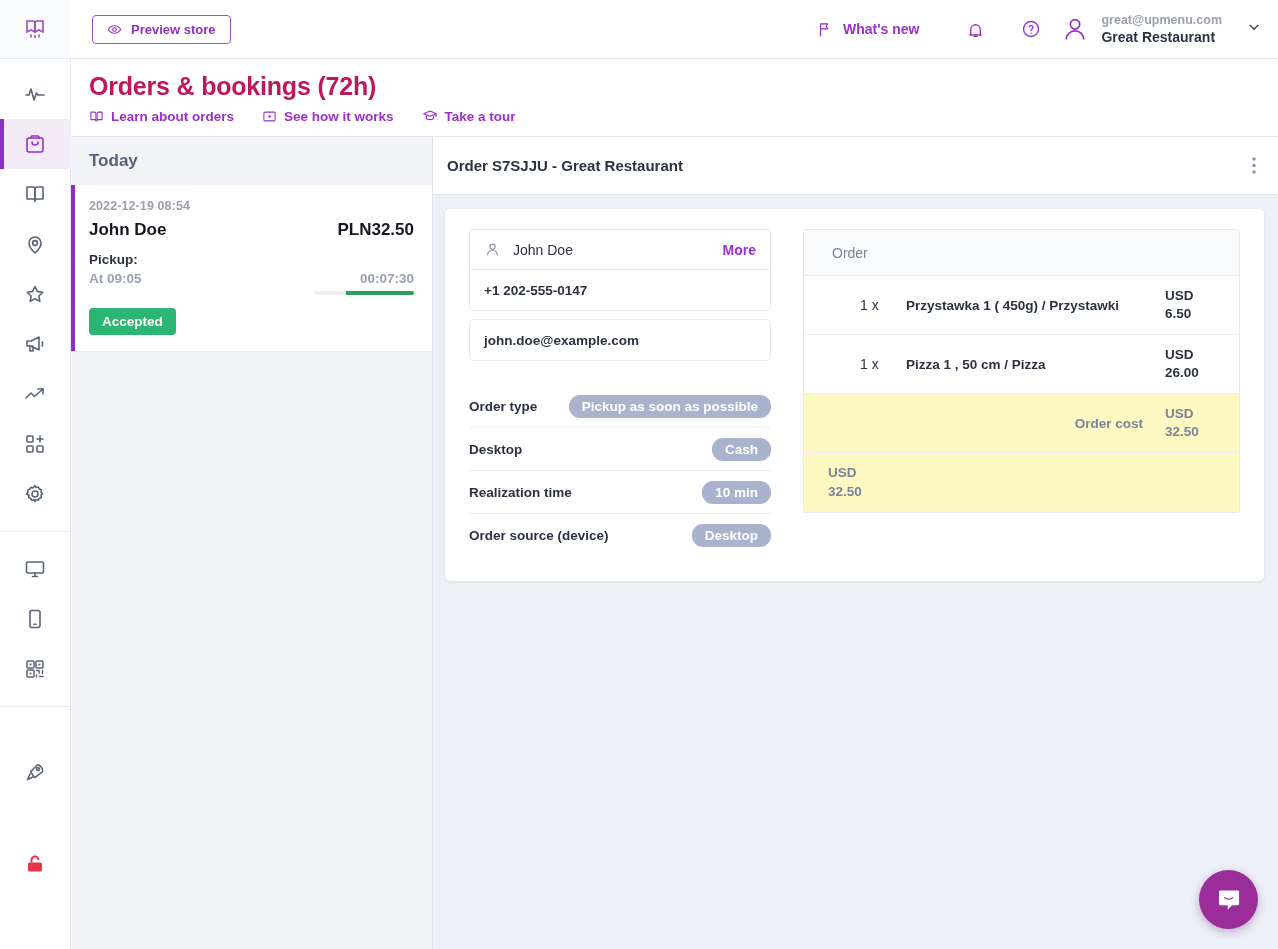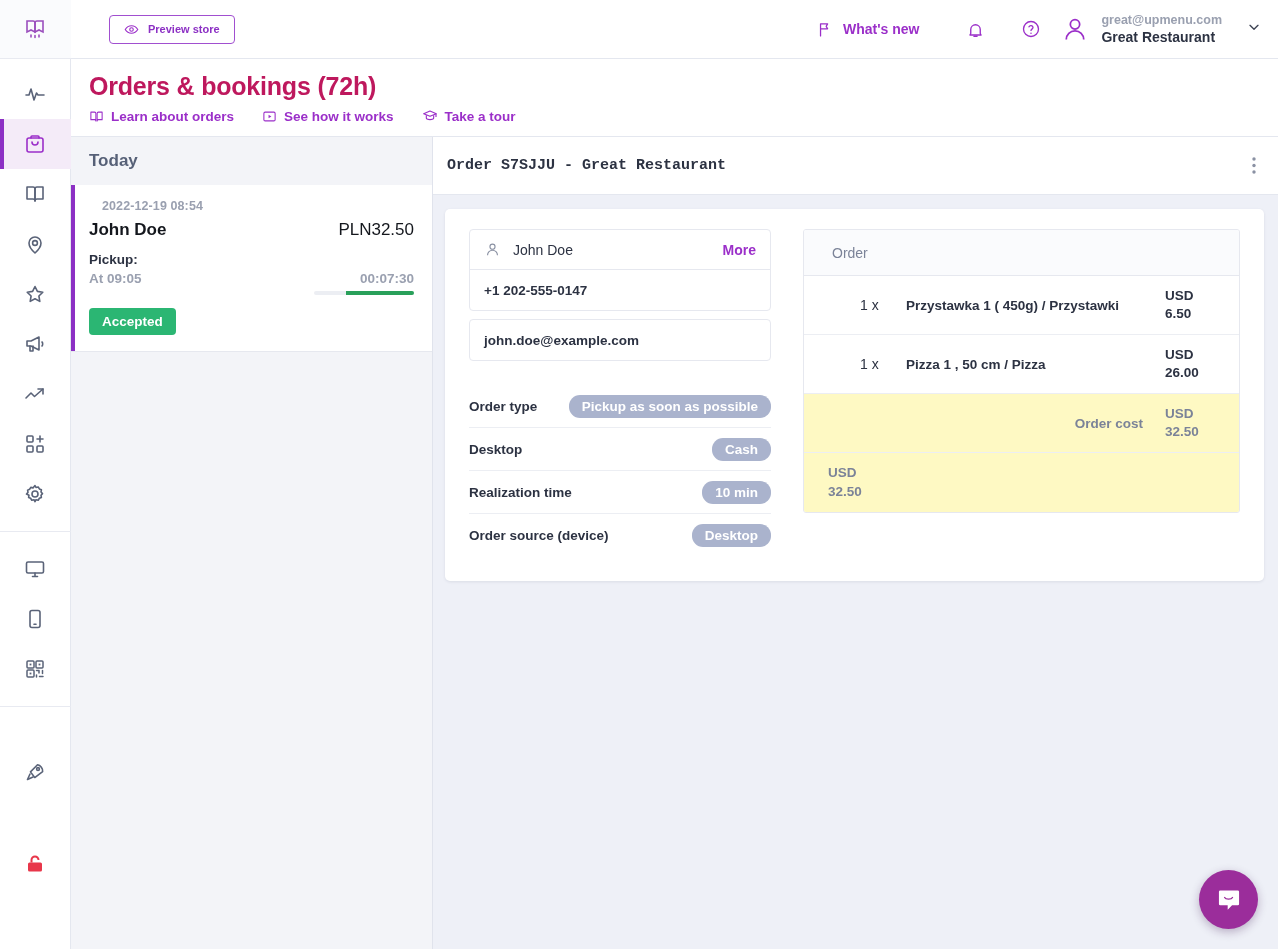--- a/index.html
+++ b/index.html
@@ -33,26 +33,26 @@
   .rail-sep { width: 71px; height: 1px; background: #e8eaf1; margin: 12px 0; }
   .rail-icon { width: 24px; height: 24px; display:block; }
 
   
   #topbar {
     position: absolute; left: 71px; top: 0; width: 1207px; height: 59px;
     background: #ffffff; border-bottom: 1px solid #e4e7ef;
     display: flex; align-items: center;
   }
   #preview-store {
-    margin-left: 38px;
+    margin-left: 21px;
     display: inline-flex; align-items: center; gap: 9px;
     height: 29px; padding: 0 14px;
     border: 1px solid #a14fd0; border-radius: 4px;
     background: #fff; color: #8c30c4;
-    font-size: 11px; font-weight: bold; cursor: pointer; white-space: nowrap;
+    font-size: 13px; font-weight: bold; cursor: pointer; white-space: nowrap;
   }
   .topbar-right {
     margin-left: auto; display: flex; align-items: center; height: 59px;
   }
   #whats-new {
     display: inline-flex; align-items: center; gap: 9px;
     color: #9b2fc9; font-size: 14px; font-weight: bold; cursor: pointer; white-space: nowrap;
   }
   .tb-icon-btn {
     width: 44px; height: 44px; display: flex; align-items: center; justify-content: center;
@@ -99,24 +99,24 @@
     height: 48px; display: flex; align-items: center; padding-left: 18px;
     font-size: 17px; font-weight: bold; color: #566077;
   }
   .order-card {
     position: relative; background: #ffffff; padding: 14px 18px 16px 18px;
     border-bottom: 1px solid #e6e8ef; cursor: pointer;
   }
   .order-card.selected::before {
     content: ""; position: absolute; left: 0; top: 0; bottom: 0; width: 4px; background: #8c30c4;
   }
-  .oc-date { font-size: 12.5px; font-weight: bold; color: #9aa0b0; letter-spacing: 0.1px; margin-left: 13px; }
+  .oc-date { font-size: 12.5px; font-weight: bold; color: #9aa0b0; letter-spacing: 0.1px; }
   .oc-row { display: flex; align-items: baseline; justify-content: space-between; margin-top: 7px; }
   .oc-name { font-size: 17px; font-weight: bold; color: #14171d; }
-  .oc-price { font-size: 17px; font-weight: normal; color: #14171d; margin-left: 25px; }
+  .oc-price { font-size: 17px; font-weight: bold; color: #14171d; margin-left: 25px; }
   .oc-type { font-size: 13.5px; font-weight: bold; color: #2c3242; margin-top: 12px; }
   .oc-row2 { display: flex; align-items: center; justify-content: space-between; margin-top: 4px; }
   .oc-at { font-size: 13.5px; font-weight: bold; color: #9aa0b0; }
   .oc-timer { font-size: 13.5px; font-weight: bold; color: #9aa0b0; }
   .oc-progress {
     margin-top: 5px; margin-left: auto; width: 100px; height: 4px;
     background: #eceef3; border-radius: 2px; overflow: hidden; position: relative;
   }
   .oc-progress > i { position: absolute; right: 0; top: 0; bottom: 0; background: #29a05a; display:block; }
   .oc-progress-wrap { display: flex; }
@@ -127,21 +127,21 @@
 
   
   #detail {
     position: absolute; left: 433px; top: 137px; width: 845px; height: 812px;
     background: #eef0f7;
   }
   #detail-header {
     height: 58px; background: #ffffff; border-bottom: 1px solid #e4e7ef;
     display: flex; align-items: center; padding: 0 16px 0 14px;
   }
-  #detail-title { font-size: 15px; font-weight: bold; color: #2c3242; font-family: Liberation Mono, monospace; }
+  #detail-title { font-size: 15px; font-weight: bold; color: #2c3242; }
   #detail-menu { margin-left: auto; cursor: pointer; padding: 6px; display: flex; }
 
   #detail-card {
     margin: 14px 14px 0 12px; background: #ffffff; border-radius: 5px;
     box-shadow: 0 1px 3px rgba(40,50,80,0.10);
     display: flex; padding: 20px 24px 24px 24px; gap: 32px;
   }
   
   #cust-col { width: 302px; flex: 0 0 302px; }
   .cust-box { border: 1px solid #e6e8ef; border-radius: 4px; }

